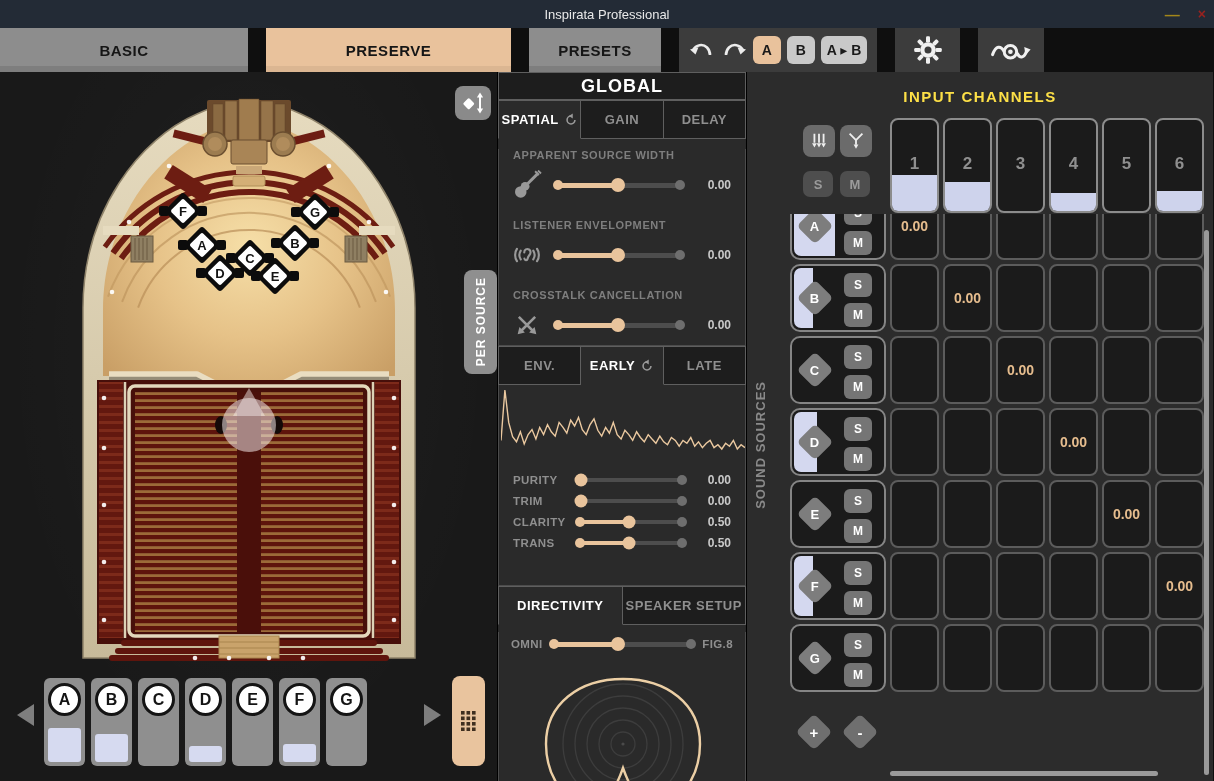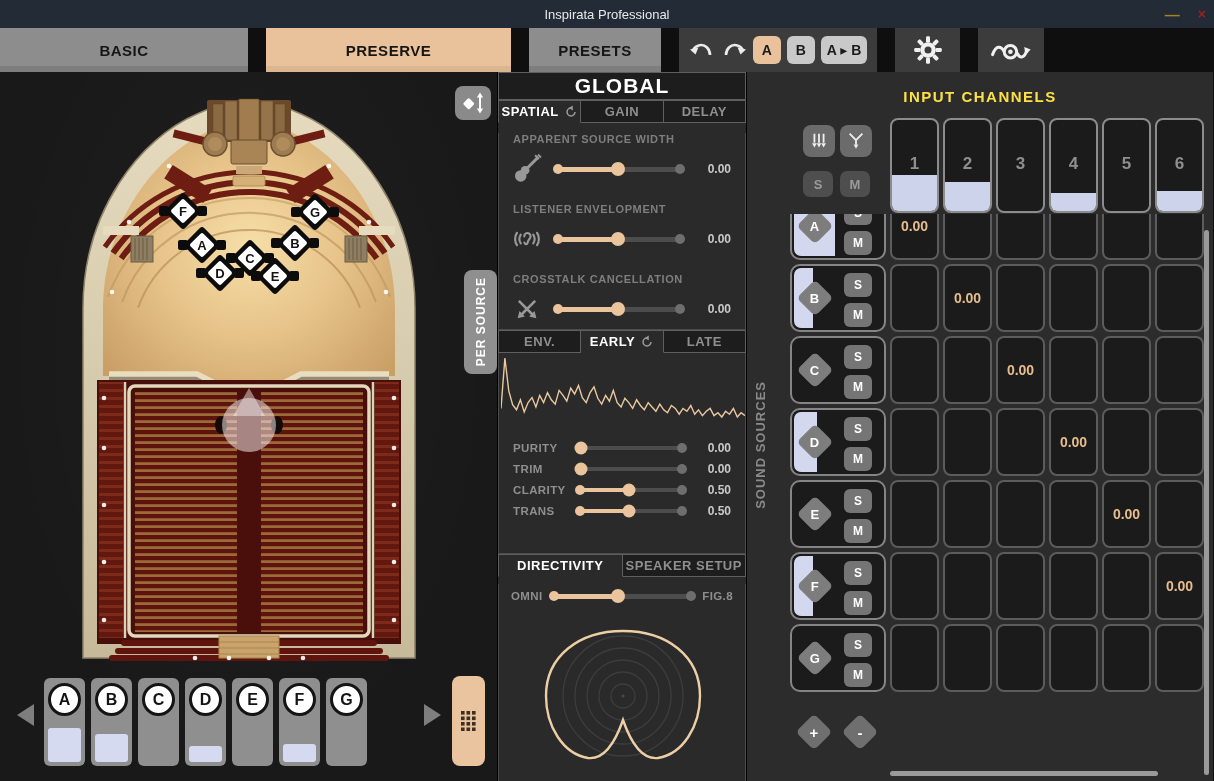--- a/index.html
+++ b/index.html
@@ -42,22 +42,22 @@
   #fader-cards { position:absolute; left:44px; top:2px; display:flex; gap:6px; }
   .fcard { width:41px; height:88px; background:#8f8f8f; border-radius:6px; position:relative; }
   .fcircle { width:33px; height:33px; border-radius:50%; background:#fff; border:3px solid #141414;
     margin:5px auto 0; display:flex; align-items:center; justify-content:center;
     font-weight:bold; font-size:16px; color:#141414; }
   .ffill { position:absolute; left:4px; right:4px; bottom:4px; background:#d6daf0; border-radius:3px; }
   #grid-btn { position:absolute; left:452px; top:0px; width:33px; height:90px; background:#e9c49e;
     border-radius:8px; display:flex; align-items:center; justify-content:center; }
   
   .sechead { height:28px; background:#1d1d1d; border:1px solid #5f5f5f; color:#fff; font-weight:bold;
-    font-size:21px; letter-spacing:1px; display:flex; align-items:center; justify-content:center; }
-  .tabrow { height:23px; display:flex; background:#1d1d1d;border-radius:7px; }
+    font-size:18px; letter-spacing:1px; display:flex; align-items:center; justify-content:center; }
+  .tabrow { height:39px; display:flex; background:#1d1d1d;border-radius:7px; }
   .mtab { flex:1; border:1px solid #5f5f5f; border-left-width:0; background:#1d1d1d; color:#8f8f8f;
     font-weight:bold; font-size:13px; letter-spacing:.5px; display:flex; align-items:center; justify-content:center; gap:5px; }
   .tabrow .mtab:first-child { border-left-width:1px; }
   .mtab.active { background:#2a2a2a; color:#fff; border-bottom-color:#2a2a2a; }
   .section { border:1px solid #4c4c4c; border-top:none; background:#2a2a2a; }
   .slabel { color:#7e7e7e; font-weight:bold; font-size:11px; letter-spacing:.6px; margin:10px 0 0 14px; }
   .bigslider { height:48px; display:flex; align-items:center; padding:0 14px 0 10px; gap:10px; }
   .sicon { width:36px; display:flex; justify-content:center; }
   .track { position:relative; height:5px; background:#4d4d4d; border-radius:3px; flex:1; }
   .track .fill { position:absolute; left:0; top:0; bottom:0; width:calc(var(--pos)*100%); background:#e9c49c; border-radius:3px; }

